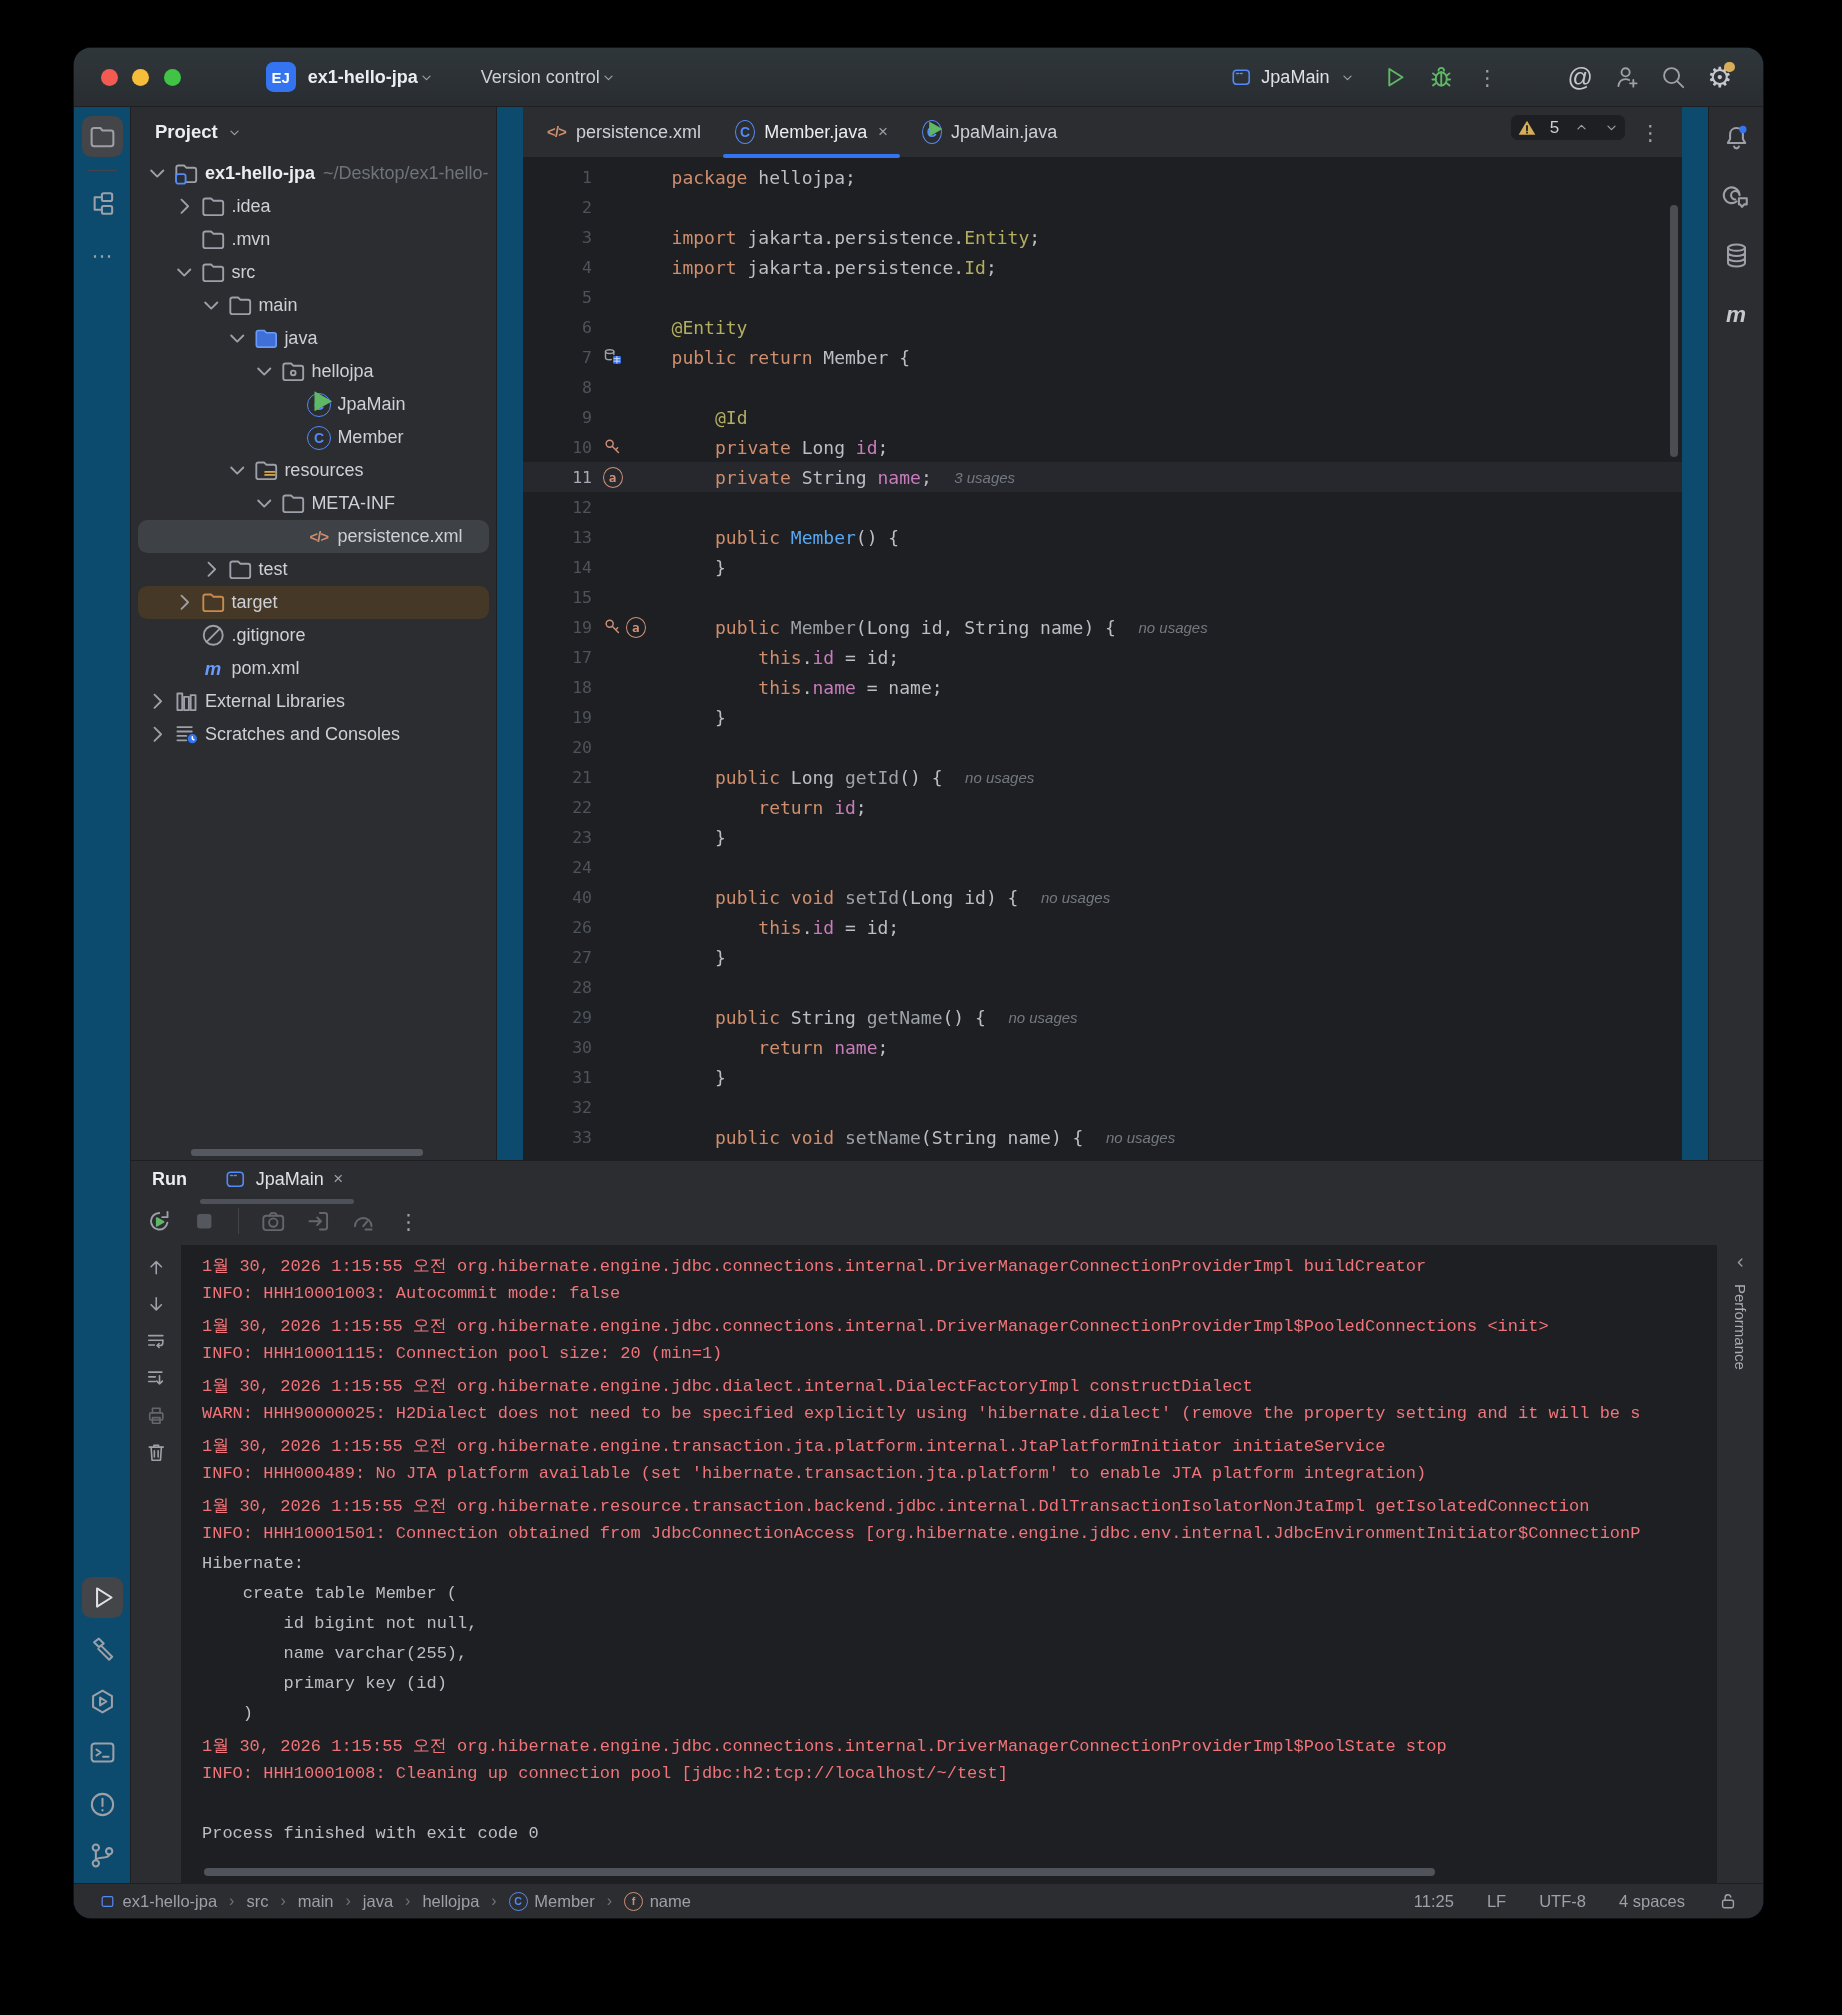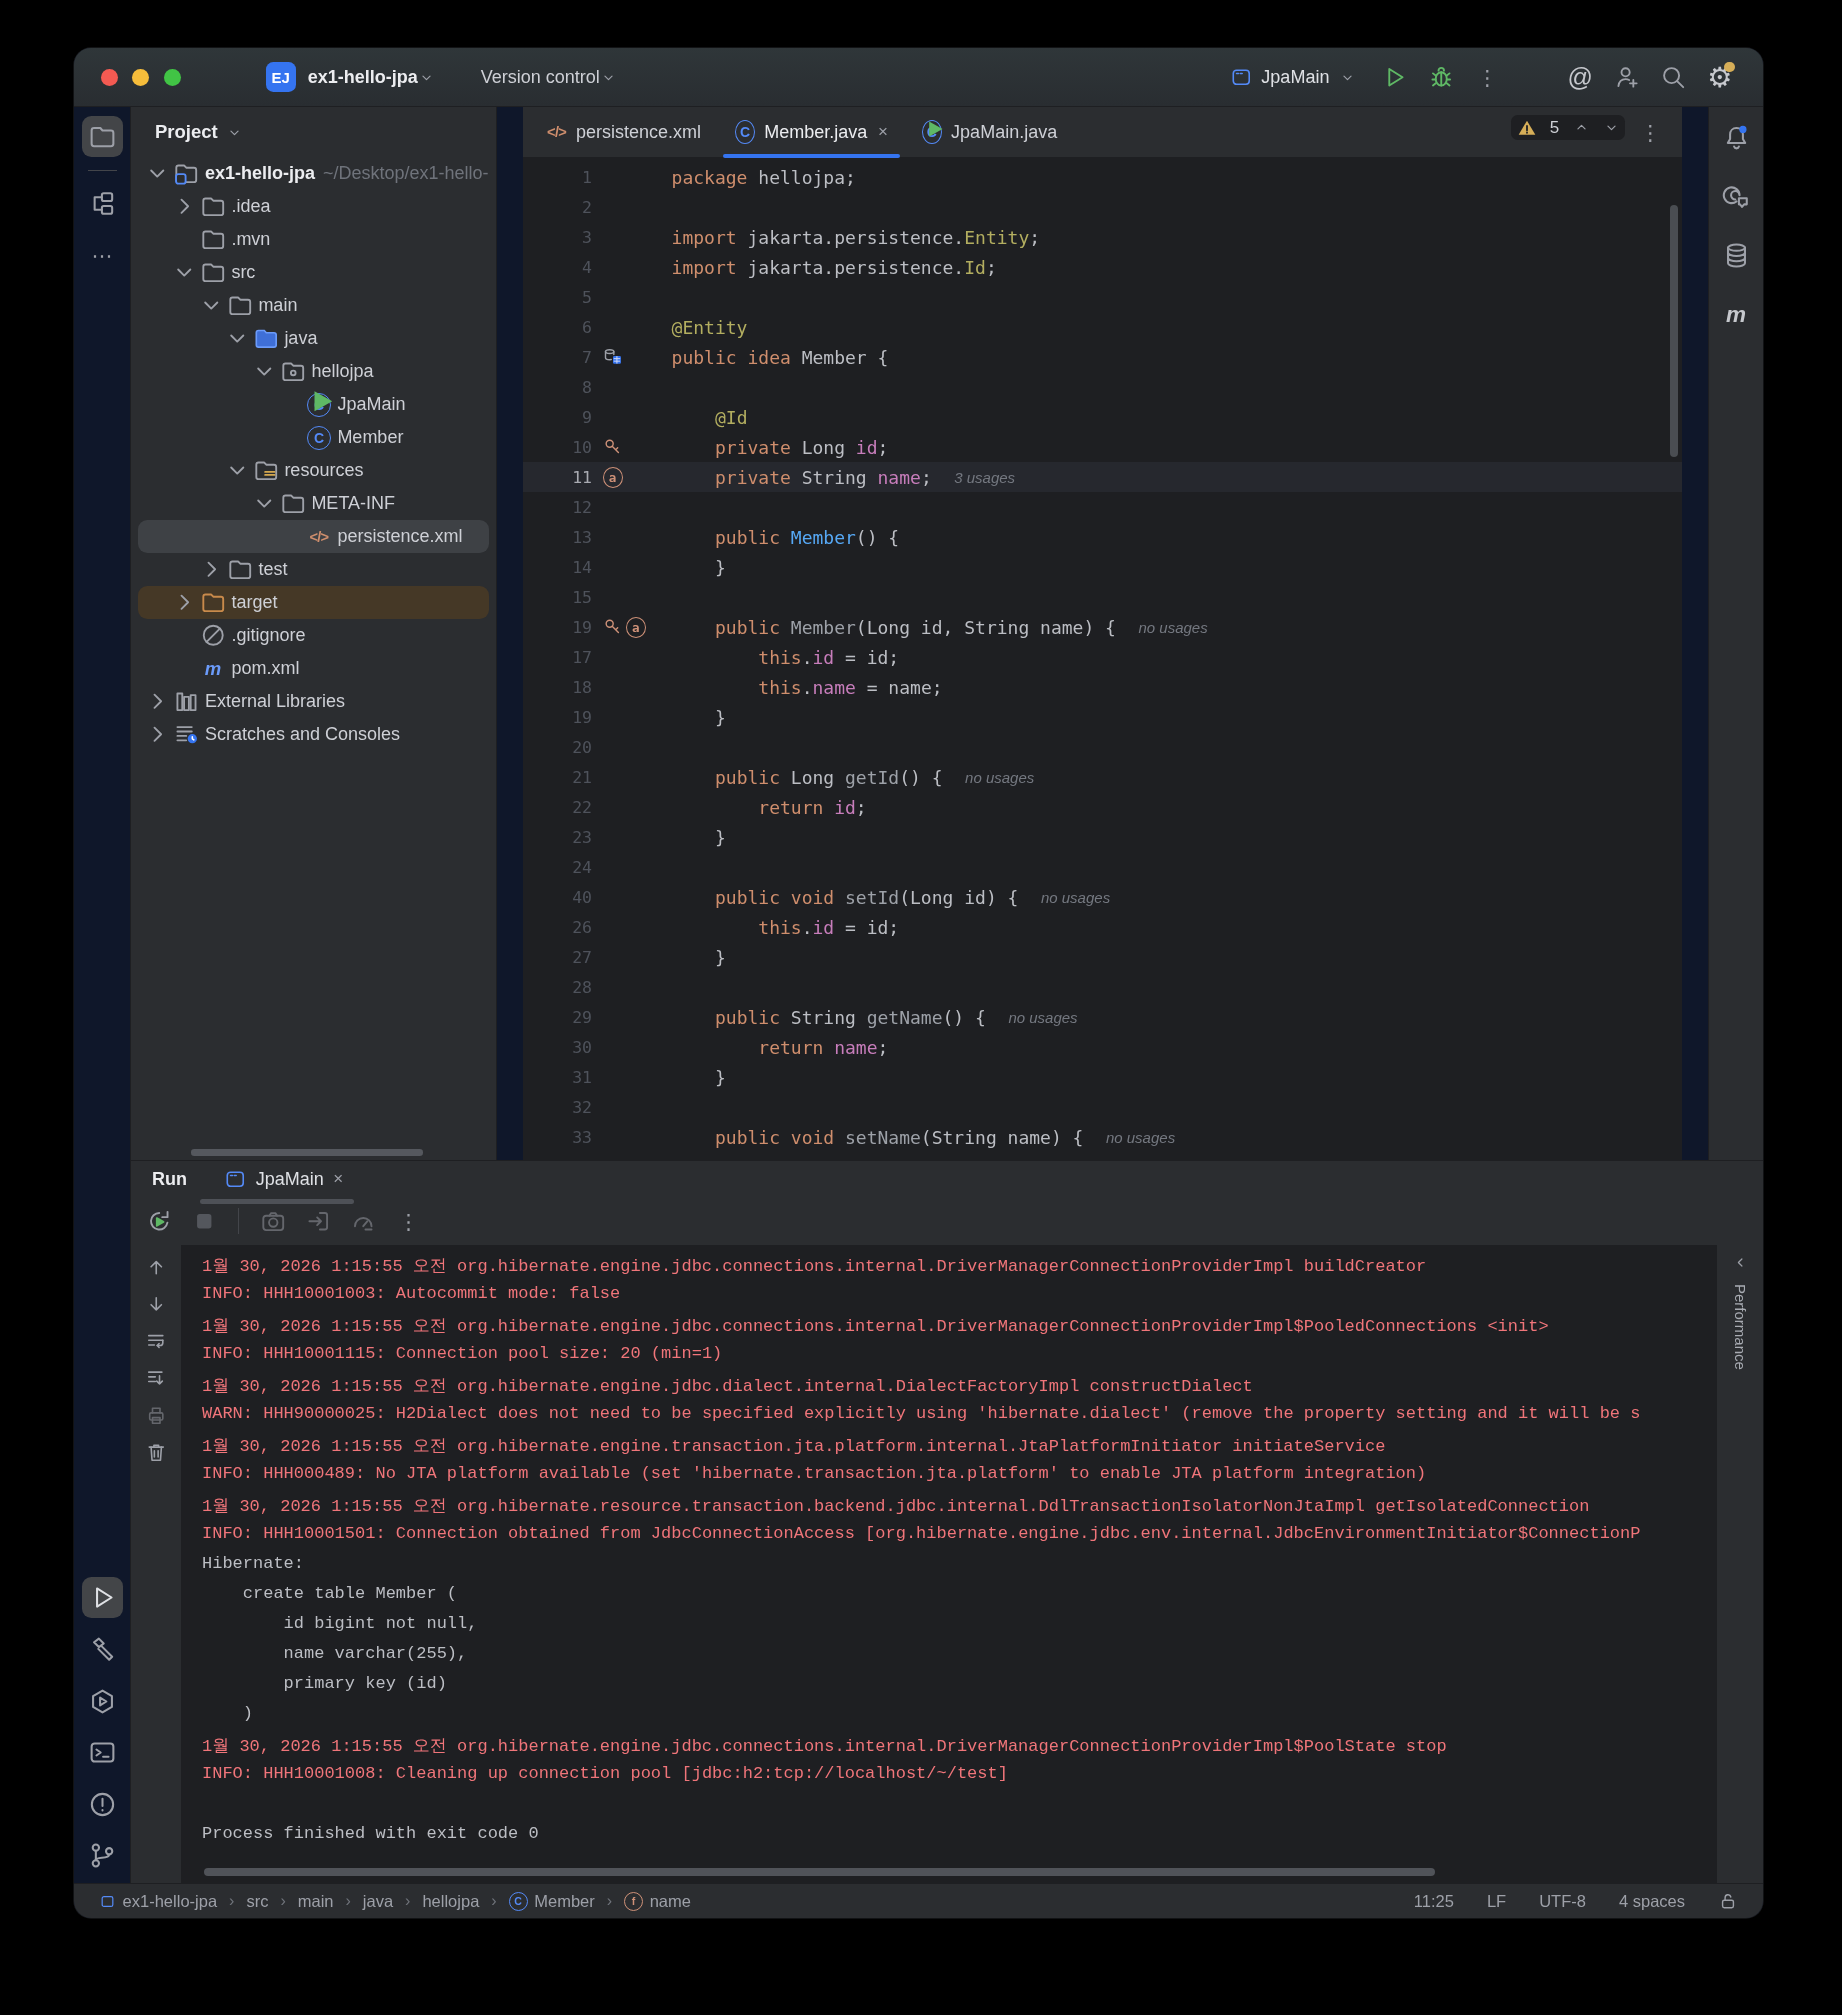--- a/index.html
+++ b/index.html
@@ -1,17 +1,17 @@
 <!DOCTYPE html>
 <html style="font-size:10.6px"><head>
 <meta charset="utf-8">
 <style>
   html,body{margin:0;padding:0;background:#000;}
   body{width:1843px;height:2015px;position:relative;font-family:"Liberation Sans",sans-serif;color:#CED0D6;overflow:hidden;}
-  #win{position:absolute;left:74px;top:48px;width:1689px;height:1870px;background:#0f172a;border-radius:17px;overflow:hidden;display:flex;flex-direction:column;box-shadow:0 0 0 0.7px #191a1d;justify-content:center;}
+  #win{position:absolute;left:74px;top:48px;width:1689px;height:1870px;background:#0c4a6e;border-radius:17px;overflow:hidden;display:flex;flex-direction:column;box-shadow:0 0 0 0.7px #191a1d;justify-content:center;}
   
   .titlebar{height:58px;flex:none;display:flex;align-items:center;background:linear-gradient(180deg,#2f3639,#292d31);border-bottom:1.3px solid #1E1F22;}
   .lights{display:flex;gap:14.6px;margin-left:26.5px;}
   .tl{width:17px;height:17px;border-radius:50%;}
   .tl.r{background:#F35A52;} .tl.y{background:#F6BD3B;} .tl.g{background:#41C445;}
   .ej{width:30px;height:30px;border-radius:7.3px;background:#3574F0;color:#fff;font-size:15px;font-weight:700;display:flex;align-items:center;justify-content:center;margin-left:85px;}
   .proj-name{color:#ECEDF0;font-weight:700;font-size:18px;margin-left:12px;}
   .vcs{color:#CED0D6;font-size:18px;margin-left:46px;}
   .tb-right{margin-left:auto;display:flex;align-items:center;margin-right:30px;gap:20px;}
   .runchip{display:flex;align-items:center;gap:9.3px;color:#DFE1E5;font-size:18px;margin-right:5.3px;}
@@ -535,21 +535,21 @@
                 <span class="gut">
                   <span class="icn s30">
                     <svg viewBox="0 0 24 24" fill="none" stroke="currentColor" stroke-width="1.7" stroke-linecap="round" stroke-linejoin="round">
                       <ellipse cx="8" cy="5.5" rx="5" ry="2.3"></ellipse>
                       <path d="M3 5.5v7.4c0 1.3 2.2 2.3 5 2.3.6 0 1.3-.05 1.9-.17M13 5.5v3.6"></path>
                       <rect x="12" y="10.8" width="9.5" height="9.2" rx="1.5" fill="#3574F0" stroke="none"></rect>
                       <path d="M13.4 14h6.7M13.4 17h6.7M16.7 11.4v8" stroke="#CFD8F5" stroke-width="1.2"></path>
                     </svg>
                   </span>
                 </span>
-                <span class="ct"><span class="tok-k">public idea </span><span class="tok-p">Member {</span></span>
+                <span class="ct"><span class="tok-k">public return </span><span class="tok-p">Member {</span></span>
               </div>
               <div class="cline">
                 <span class="ln">8</span>
                 <span class="gut"></span>
                 <span class="ct"></span>
               </div>
               <div class="cline">
                 <span class="ln">9</span>
                 <span class="gut"></span>
                 <span class="ct"><span class="tok-p">    </span><span class="tok-a">@Id</span></span>

